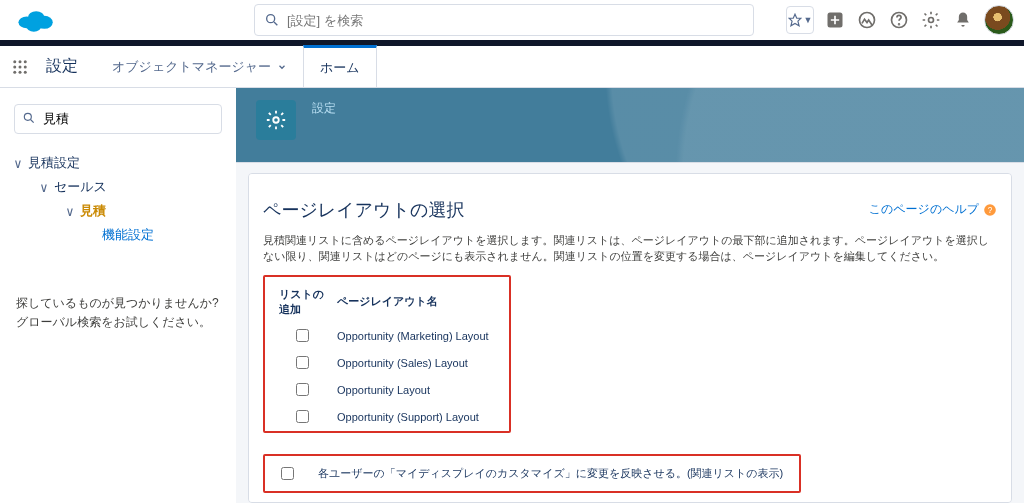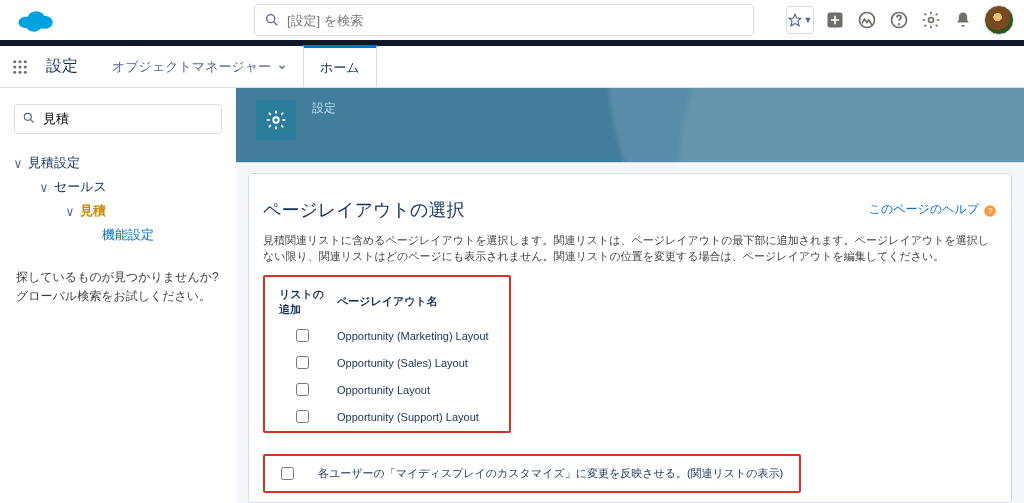--- a/index.html
+++ b/index.html
@@ -30,32 +30,32 @@
   .sidebar { width: 236px; padding: 10px 8px; }
   .quickfind { position:relative; margin:6px 6px 14px 6px; }
   .quickfind input { width:100%; height:30px; border:1px solid #d8dde6; border-radius:4px; padding:0 8px 0 28px; font-size:13px; background:#fff; }
   .quickfind .qicon { position:absolute; left:8px; top:7px; color:#54698d; }
   .tree { list-style:none; }
   .tree li { padding: 6px 0 6px 4px; font-size:13px; color:#16325c; }
   .tree .node { display:flex; align-items:center; cursor:pointer; gap:4px;}
   .tree ul { list-style:none; padding-left:22px; }
   .tree .selected { color:#ca8a04; font-weight:600; }
   .tree .leaf { color:#0070d2; cursor:pointer; padding-left:16px;}
-  .hint { padding: 0 8px; font-size:12px; color:#3e3e3c; line-height:1.6; }
+  .hint { margin-top:26px; padding: 0 8px; font-size:12px; color:#3e3e3c; line-height:1.6; }
   .mono-chev { font-family: Consolas, monospace; font-size:13px; color:#54698d; width:12px; display:inline-block; text-align:center;}
 
   .main { flex:1; background:#f4f6f9; display:flex; flex-direction:column; overflow:hidden; }
   .banner { height:84px; background:#427d9b; background-image: radial-gradient(circle at 80% -20%, rgba(255,255,255,0.12) 0 40%, transparent 41%), radial-gradient(circle at 95% 120%, rgba(255,255,255,0.08) 0 40%, transparent 41%); padding:12px 20px; display:flex; align-items:flex-start; gap:16px; border-bottom:1px solid #d8dde6; }
   .banner .context-tile { width:40px; height:40px; background:#2a7d9b; border-radius:4px; display:flex; align-items:center; justify-content:center; }
   .banner .context-tile svg { color:#fff; }
   .banner .clink { color:#b9dff3; font-size:12px; cursor:pointer; }
   .panel { background:#fff; border:1px solid #d8dde6; border-radius:4px; margin:10px 12px 0 12px; padding:24px 14px 20px 14px; overflow:auto; }
   .panel-head { display:flex; align-items:center; justify-content:space-between; }
   .panel-title { font-size:18px; font-weight:500; color:#16325c; }
-  .helplink { color:#0070d2; font-size:12px; cursor:pointer; display:flex; align-items:flex-end; gap:4px;}
+  .helplink { color:#0070d2; font-size:12px; cursor:pointer; display:flex; align-items:center; gap:4px;}
   .instr { font-size:11px; color:#3e3e3c; margin-top:10px; line-height:1.5; }
   .layout-table-frame { border:2px solid #d93025; border-radius:2px; margin-top:10px; display:inline-block; padding:4px 10px 0 10px; }
   .layout-table { border-collapse:collapse; }
   .layout-table th { font-size:11px; font-weight:bold; text-align:left; padding:6px 10px 6px 4px; }
   .layout-table td { font-size:11px; padding:6px 10px 6px 4px; }
   .layout-table .layoutname { padding-left:2px; }
   .chkcell { text-align:center; width:60px; }
   input[type=checkbox]{ width:13px; height:13px; }
   .reflect-frame { border:2px solid #d93025; border-radius:2px; margin-top:18px; display:inline-block; padding:10px 16px; }
   .reflect-frame label { font-size:11px; display:flex; align-items:center; gap:24px; }

